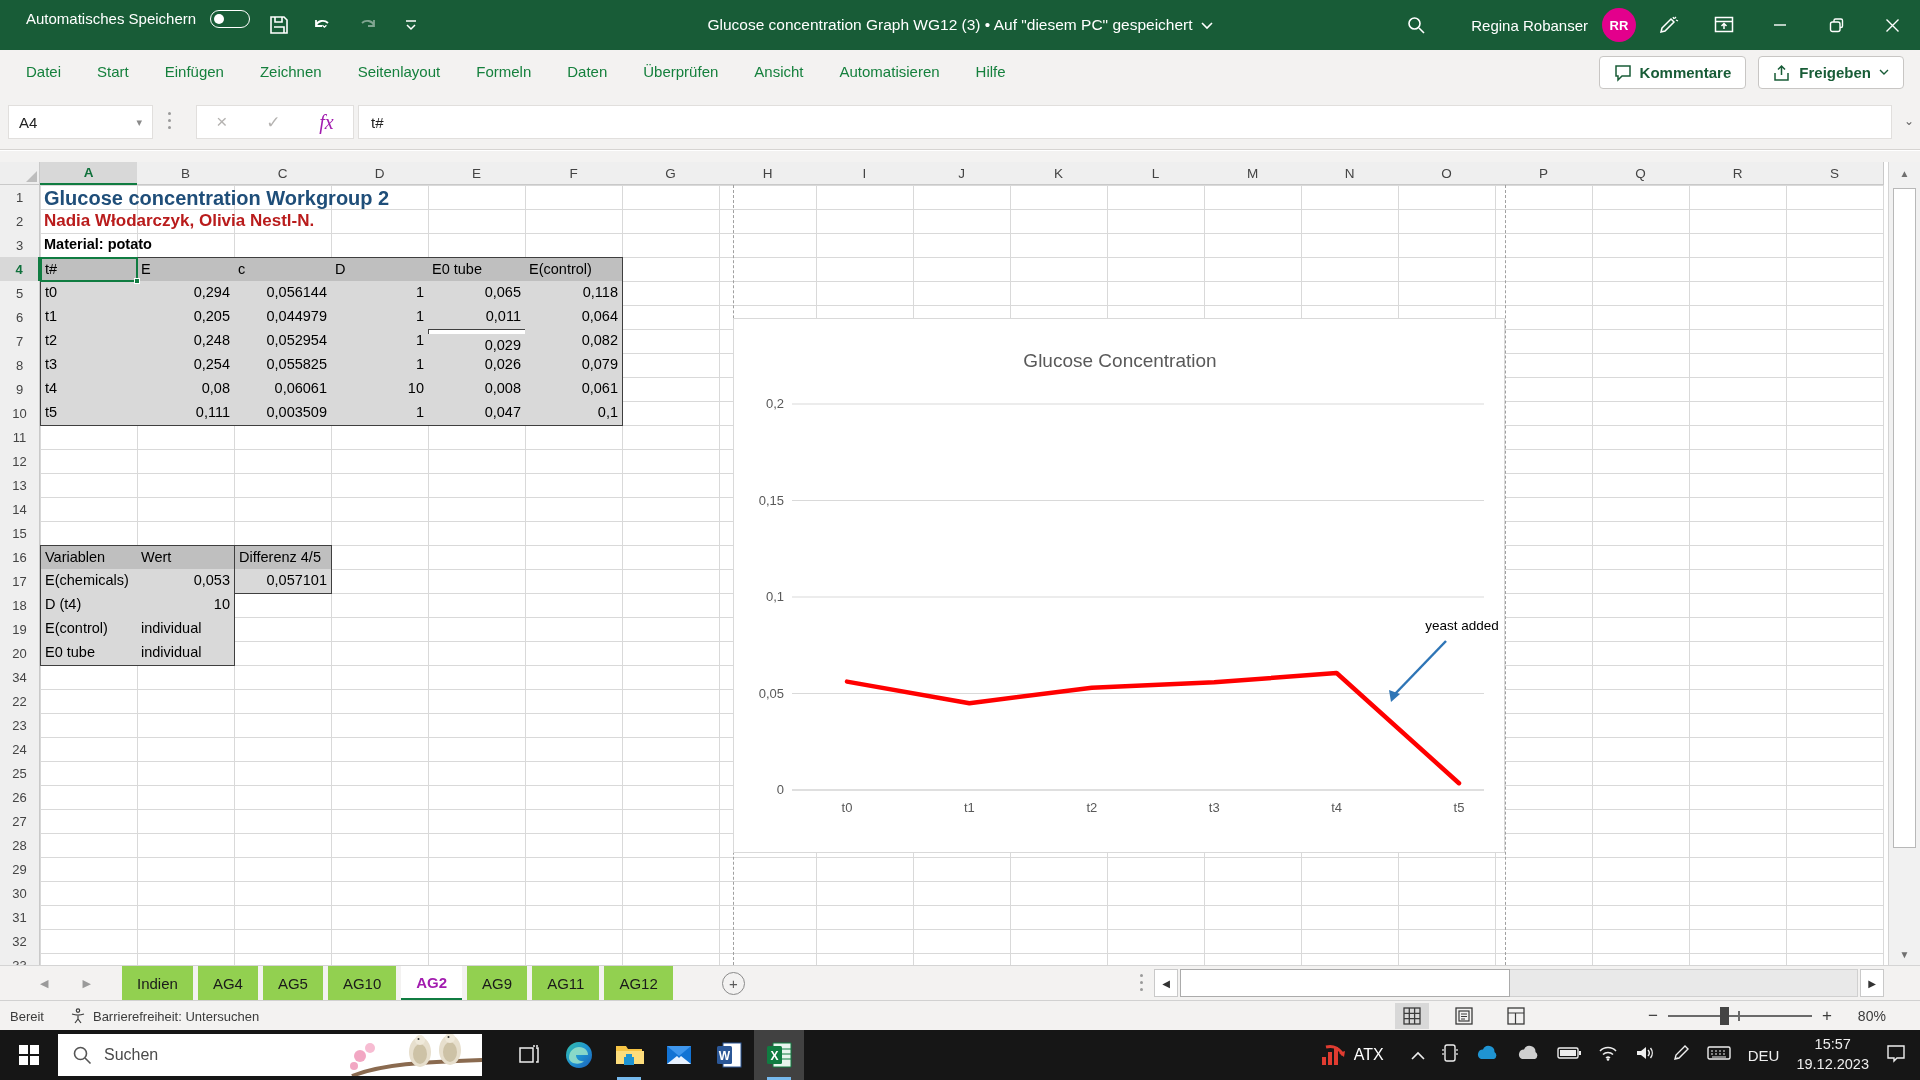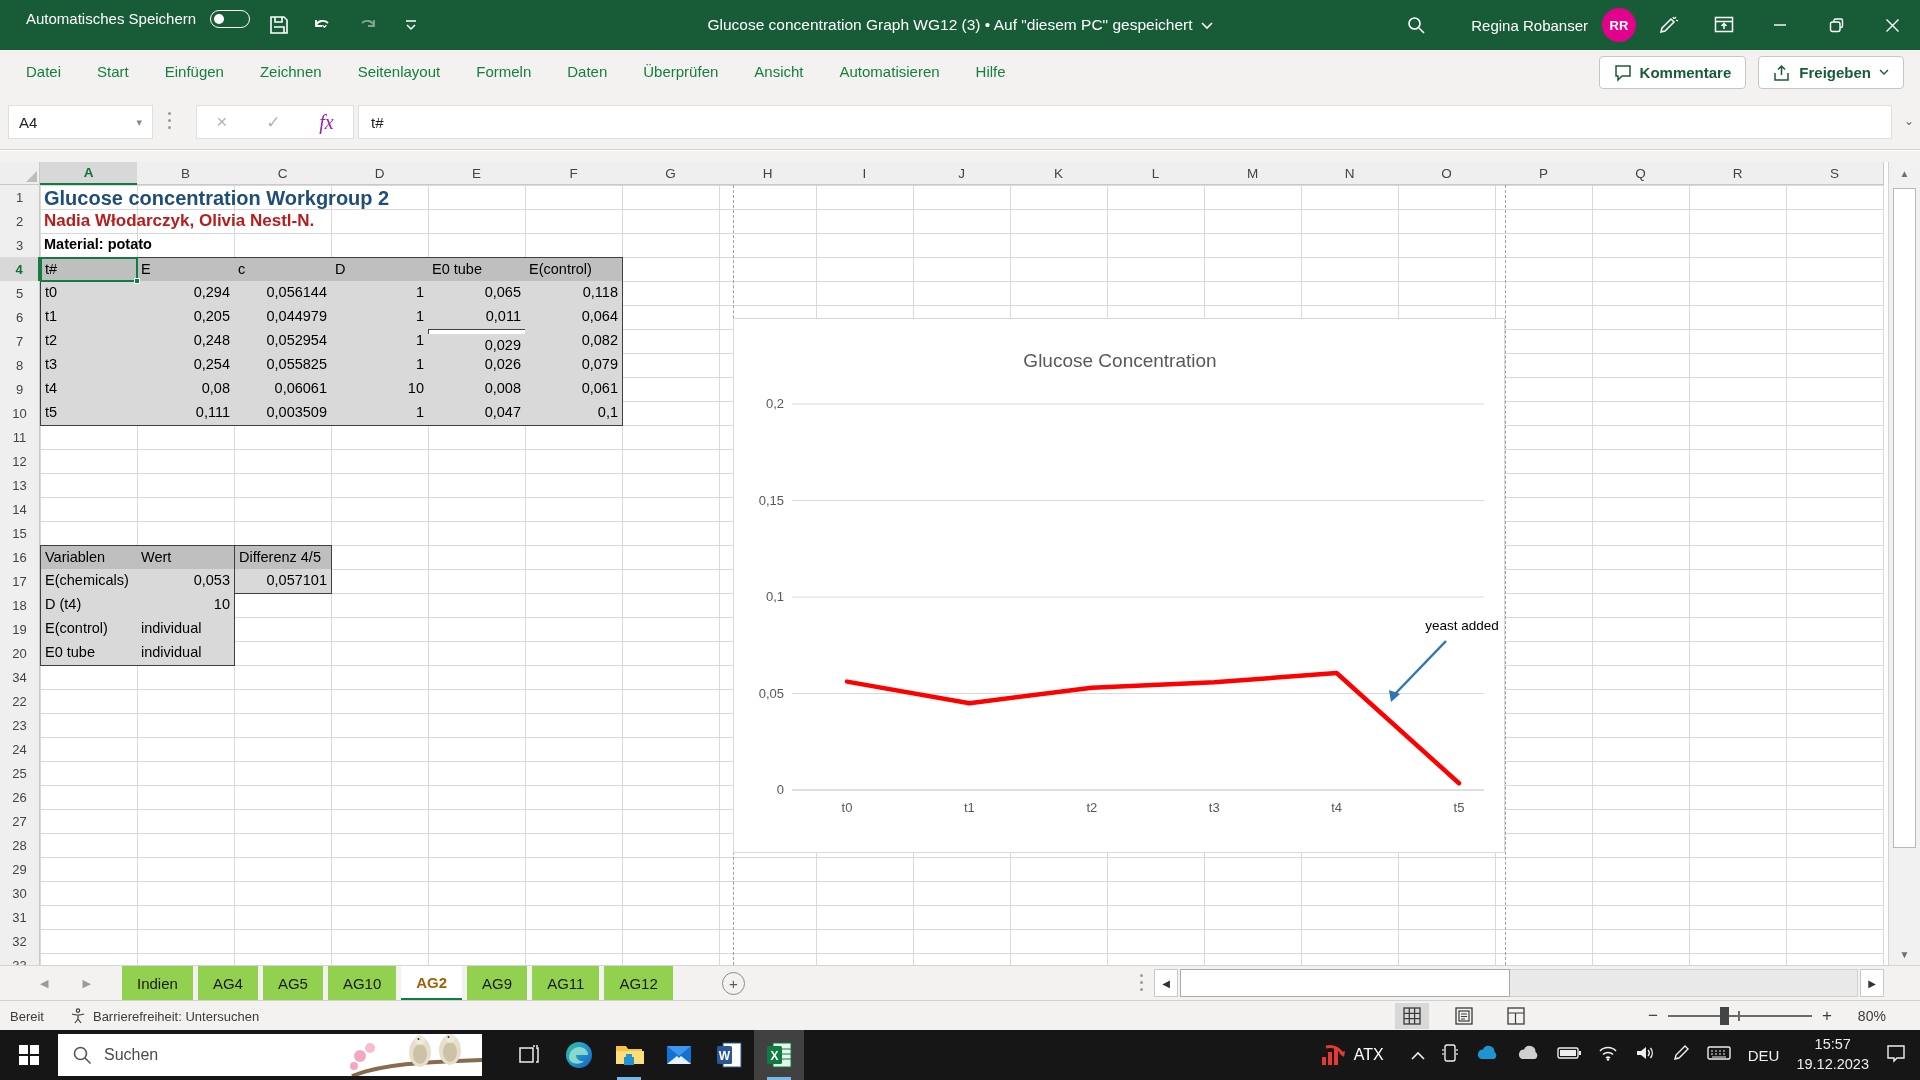--- a/index.html
+++ b/index.html
@@ -83,21 +83,21 @@
   
   .vscroll { position:absolute; right:0; top:11px; width:32px; height:803px; background:#f1f1f1; border-left:1px solid #d4d4d4; }
   .vscroll .arr { position:absolute; left:0; width:31px; height:22px; color:#707070; font-size:10px; display:flex; align-items:center; justify-content:center; }
   .vthumb { position:absolute; left:4px; top:26px; width:23px; height:660px; background:#fff; border:1px solid #b8b8b8; }
 
   
   .tabbar { position:absolute; left:0; top:965px; width:1920px; height:35px; background:#f3f2f1; border-top:1px solid #d4d4d4; }
   .sheetnav { position:absolute; left:40px; top:0; height:35px; display:flex; align-items:center; gap:34px; color:#9a9a9a; font-size:11px; }
   .sheettabs { position:absolute; left:122px; top:0; height:35px; display:flex; align-items:stretch; gap:5px; }
   .stab { padding:0 15px; display:flex; align-items:center; font-size:15px; color:#1a1a1a; background:#92d050; }
-  .stab.active { background:#fff; color:#a16207; font-weight:bold; border-bottom:3px solid #107c41; }
+  .stab.active { background:#fff; color:#a21caf; font-weight:bold; border-bottom:3px solid #107c41; }
   .addsheet { position:absolute; left:722px; top:6px; width:23px; height:23px; border:1px solid #8a8a8a; border-radius:50%;
               color:#5a5a5a; font-size:15px; display:flex; align-items:center; justify-content:center; }
   .hgrip { position:absolute; left:1140px; top:8px; display:flex; flex-direction:column; gap:4px; }
   .hgrip i { width:3px; height:3px; background:#9a9a9a; border-radius:50%; }
   .hs-btn { position:absolute; top:3px; width:24px; height:28px; background:#fff; border:1px solid #c9c9c9; color:#333;
             font-size:10px; display:flex; align-items:center; justify-content:center; }
   .hs-track { position:absolute; left:1180px; top:3px; width:678px; height:28px; background:#e9e9e9; border:1px solid #d0d0d0; }
   .hs-thumb { position:absolute; left:-1px; top:-1px; width:330px; height:28px; background:#fff; border:1px solid #ababab; }
 
   

